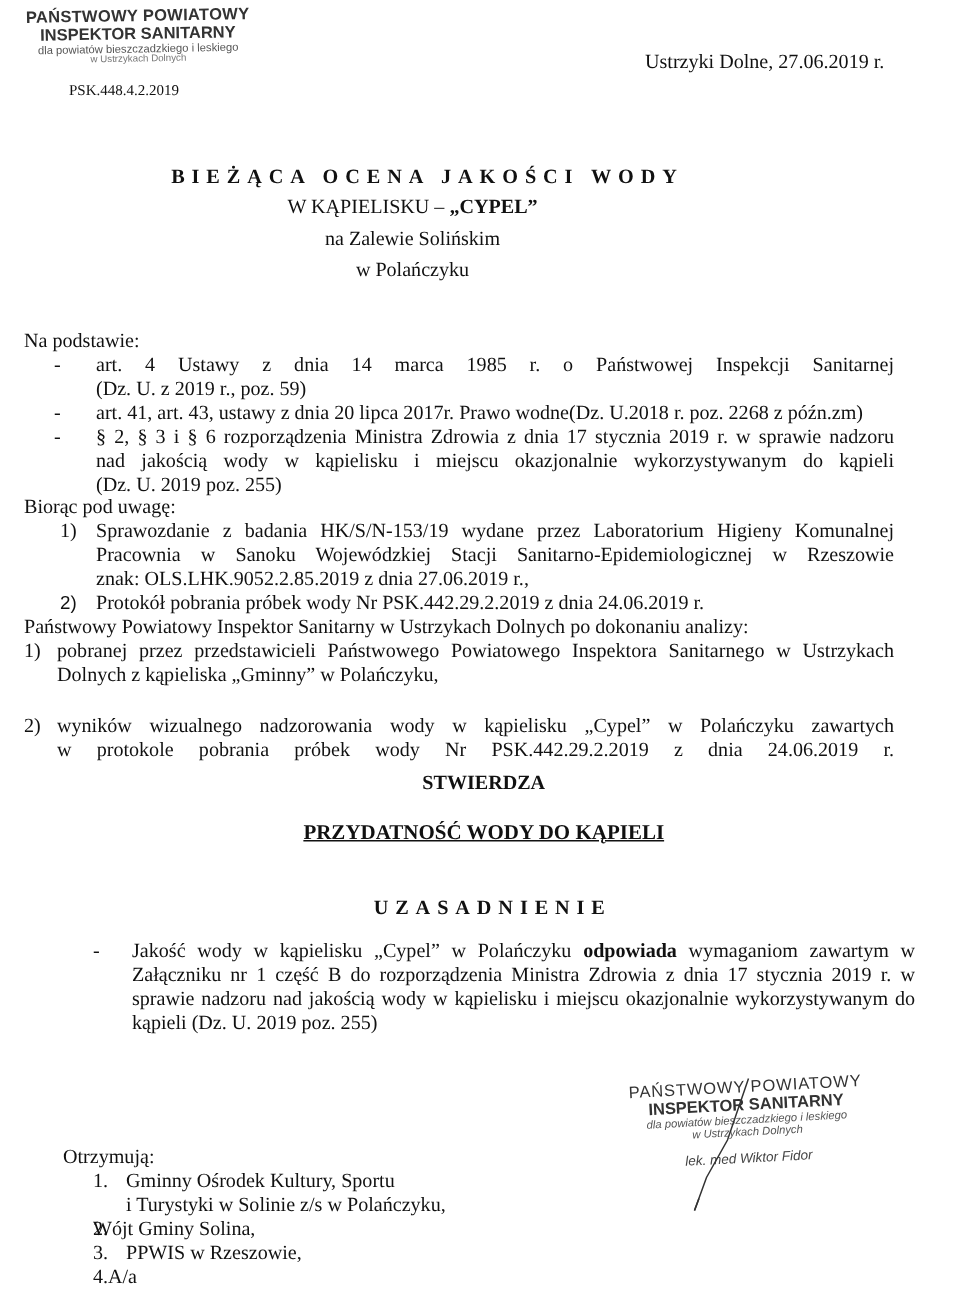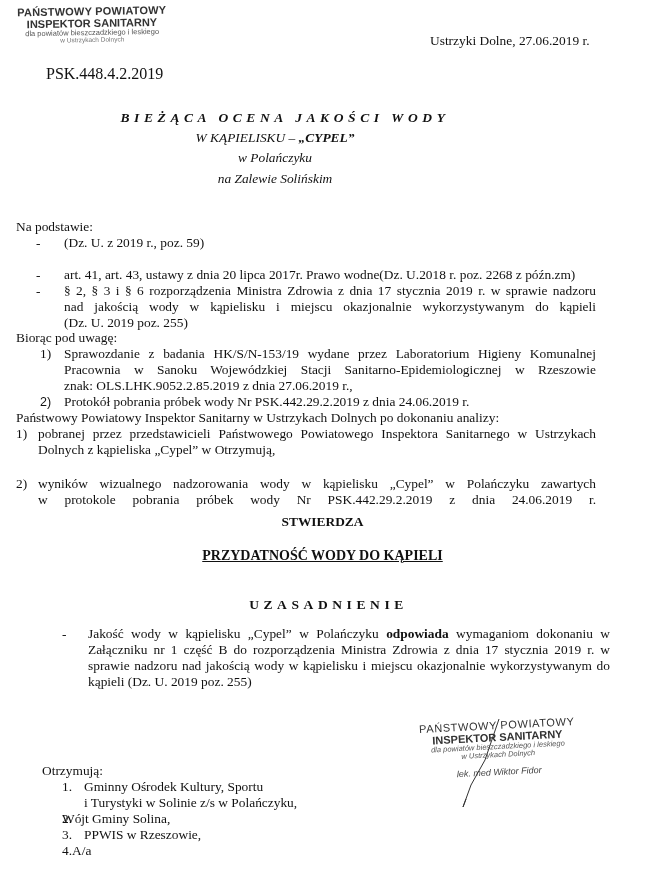--- a/index.html
+++ b/index.html
@@ -27,37 +27,38 @@
 </style>
 </head>
 <body>
 
 <div class="abs stamp" style="left:12px; top:6px; width:160px; transform:rotate(-1deg);">
   <div class="l1">PAŃSTWOWY POWIATOWY</div>
   <div class="l2">INSPEKTOR SANITARNY</div>
   <div class="l3">dla powiatów bieszczadzkiego i leskiego</div>
   <div class="l4">w Ustrzykach Dolnych</div>
 </div>
-<div class="abs line" style="left:46px; top:66px; font-size:16px;">PSK.448.4.2.2019</div>
+<div class="abs line" style="left:46px; top:53px; font-size:10px;">PSK.448.4.2.2019</div>
 <div class="abs line" style="left:430px; top:33px;">Ustrzyki Dolne, 27.06.2019 r.</div>
 
-<div class="abs center" style="left:0; width:550px; top:108px;font-style:italic;">
+<div class="abs center" style="left:0; width:550px; top:108px;">
   <div class="title-spaced" style="line-height:20px; padding-left:20px;">BIEŻĄCA OCENA JAKOŚCI WODY</div>
   <div style="line-height:20px;">
     <span>W KĄPIELISKU – </span><span class="bold">„CYPEL”</span>
   </div>
+  <div style="line-height:22px;">na Zalewie Solińskim</div>
   <div style="line-height:20px;">w Polańczyku</div>
-  <div style="line-height:22px;">na Zalewie Solińskim</div>
 </div>
 
 <div class="abs line" style="left:16px; top:219px;">Na podstawie:</div>
 <div class="abs" style="left:36px; top:235px; width:560px;">
   <div class="abs" style="top:0; left:0; width:560px;">
     <span class="dash" style="left:0;">-</span>
     <div style="margin-left:28px;">
+      <div class="justify-full">art. 4 Ustawy z dnia 14 marca 1985 r. o Państwowej Inspekcji Sanitarnej</div>
       <div class="line">(Dz. U. z 2019 r., poz. 59)</div>
     </div>
   </div>
   <div class="abs" style="top:32px; left:0; width:560px;">
     <span class="dash" style="left:0;">-</span>
     <div style="margin-left:28px;">
       <div class="line">art. 41, art. 43, ustawy z dnia 20 lipca 2017r. Prawo wodne(Dz. U.2018 r. poz. 2268 z późn.zm)</div>
     </div>
   </div>
   <div class="abs" style="top:48px; left:0; width:560px;">
@@ -87,40 +88,40 @@
     </div>
   </div>
 </div>
 
 <div class="abs line" style="left:16px; top:410px;">Państwowy Powiatowy Inspektor Sanitarny w Ustrzykach Dolnych po dokonaniu analizy:</div>
 <div class="abs" style="left:16px; top:426px; width:580px;">
   <div class="abs" style="top:0; left:0; width:580px;">
     <span class="num line" style="left:0;">1)</span>
     <div style="margin-left:22px;">
       <div class="justify-full">pobranej przez przedstawicieli Państwowego Powiatowego Inspektora Sanitarnego w Ustrzykach</div>
-      <div class="line">Dolnych z kąpieliska „Cypel” w Otrzymują,</div>
+      <div class="line">Dolnych z kąpieliska „Gminny” w Polańczyku,</div>
     </div>
   </div>
   <div class="abs" style="top:50px; left:0; width:580px;">
     <span class="num line" style="left:0;">2)</span>
     <div style="margin-left:22px;">
       <div class="justify-full">wyników wizualnego nadzorowania wody w kąpielisku „Cypel” w Polańczyku zawartych</div>
       <div class="justify-full">w protokole pobrania próbek wody Nr PSK.442.29.2.2019 z dnia 24.06.2019 r.</div>
     </div>
   </div>
 </div>
 
 <div class="abs center line" style="left:0; width:645px; top:514px;font-weight:bold;">STWIERDZA</div>
 <div class="abs center line bold u" style="left:0; width:645px; top:548px; font-size:14px;">PRZYDATNOŚĆ WODY DO KĄPIELI</div>
 
 <div class="abs center title-spaced line" style="left:0; width:645px; top:597px; padding-left:6px;">UZASADNIENIE</div>
 <div class="abs" style="left:62px; top:626px; width:548px;">
   <span class="dash" style="left:0;">-</span>
   <div style="margin-left:26px;">
-    <div class="justify-full"><span>Jakość wody w kąpielisku „Cypel” w Polańczyku </span><span class="bold">odpowiada</span><span> wymaganiom dokonaniu w</span></div>
+    <div class="justify-full"><span>Jakość wody w kąpielisku „Cypel” w Polańczyku </span><span class="bold">odpowiada</span><span> wymaganiom zawartym w</span></div>
   </div>
   <div style="margin-left:26px;">
     <div class="justify-full">Załączniku nr 1 część B do rozporządzenia Ministra Zdrowia z dnia 17 stycznia 2019 r. w</div>
     <div class="justify-full">sprawie nadzoru nad jakością wody w kąpielisku i miejscu okazjonalnie wykorzystywanym do</div>
     <div class="line">kąpieli (Dz. U. 2019 poz. 255)</div>
   </div>
 </div>
 
 <div class="abs stamp" style="left:418px; top:720px; width:160px; transform:rotate(-3deg);">
   <div class="l1" style="font-weight:normal; letter-spacing:0.6px;">PAŃSTWOWY POWIATOWY</div>

